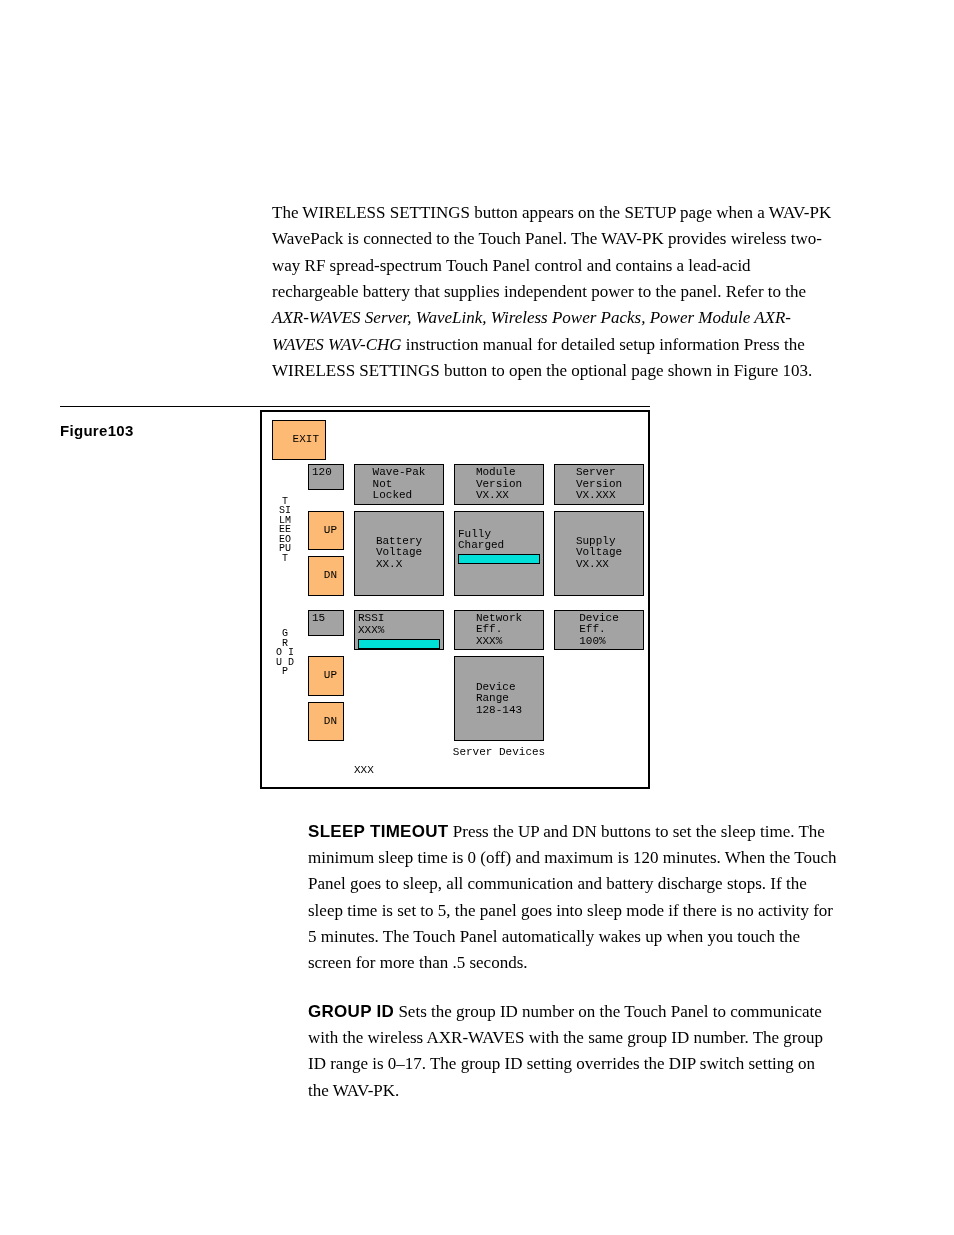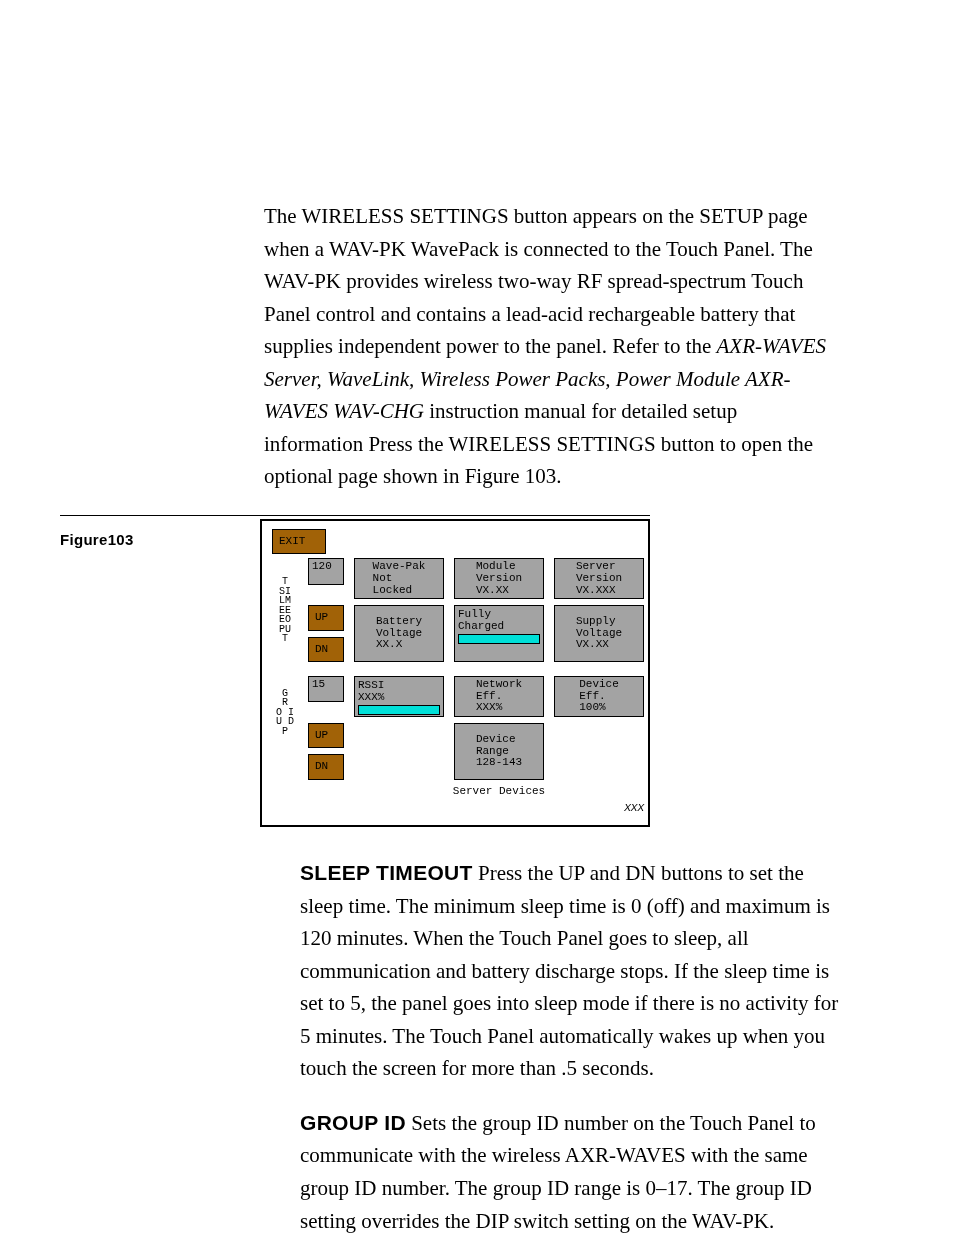--- a/index.html
+++ b/index.html
@@ -13,23 +13,23 @@
   .page {
     padding: 200px 110px 60px 60px;
     box-sizing: border-box;
     position: relative;
   }
   .body-col {
     margin-left: 200px;
     width: 580px;
   }
   p.para {
-    font-size: 21px;
+    font-size: 17px;
     line-height: 1.55;
-    margin: 0 0 16px 4px;
+    margin: 0 0 16px 12px;
   }
   .ital { font-style: italic; }
   .sans-bold {
     font-family: Arial, Helvetica, sans-serif;
     font-weight: 900;
     letter-spacing: .3px;
     text-align: center;
   }
   .fig-wrap {
     position: relative;
@@ -59,23 +59,23 @@
     border: 2px solid #000;
     padding: 8px 10px 10px 10px;
     box-sizing: border-box;
     font-family: "Lucida Console","Andale Mono","Courier New",monospace;
     font-size: 11px;
     line-height: 1.05;
     position: relative;
   }
   .btn {
     border: 1.5px solid #000;
-    padding: 6px 6px;
-    text-align: left;
-    background: #a16207;
+    padding: 13px 6px;
+    text-align: right;
+    background: #fdba74;
   }
   .disp {
     border: 1.5px solid #000;
     padding: 2px 3px;
     text-align: left;
     background: #a3a3a3;
   }
   .disp .line { display:block; }
   .bar {
     height: 8px;
@@ -219,21 +219,21 @@
             <div>
                 <span class="line">Device</span>
                 <span class="line">Range</span>
                 <span class="line">128-143</span>
               </div>
           </div>
 
           <div class="btn" style="grid-column:2;grid-row:9;">DN</div>
 
           <div style="grid-column:3/span 3;grid-row:10;text-align:center;">Server Devices</div>
-          <div style="grid-column:3/span 3;grid-row:11;text-align:right;font-style:italic;">XXX</div>
+          <div style="grid-column:3/span 3;grid-row:11;text-align:left;">XXX</div>
         </div>
       </div>
     </div>
 
 
     <div class="indent-block">
       <p class="para">
         <span class="sans-bold">SLEEP TIMEOUT</span><span>  Press the UP and DN buttons to set the sleep time. The minimum sleep time is 0 (off) and maximum is 120 minutes. When the Touch Panel goes to sleep, all communication and battery discharge stops. If the sleep time is set to 5, the panel goes into sleep mode if there is no activity for 5 minutes. The Touch Panel automatically wakes up when you touch the screen for more than .5 seconds.</span>
       </p>
       <p class="para">

